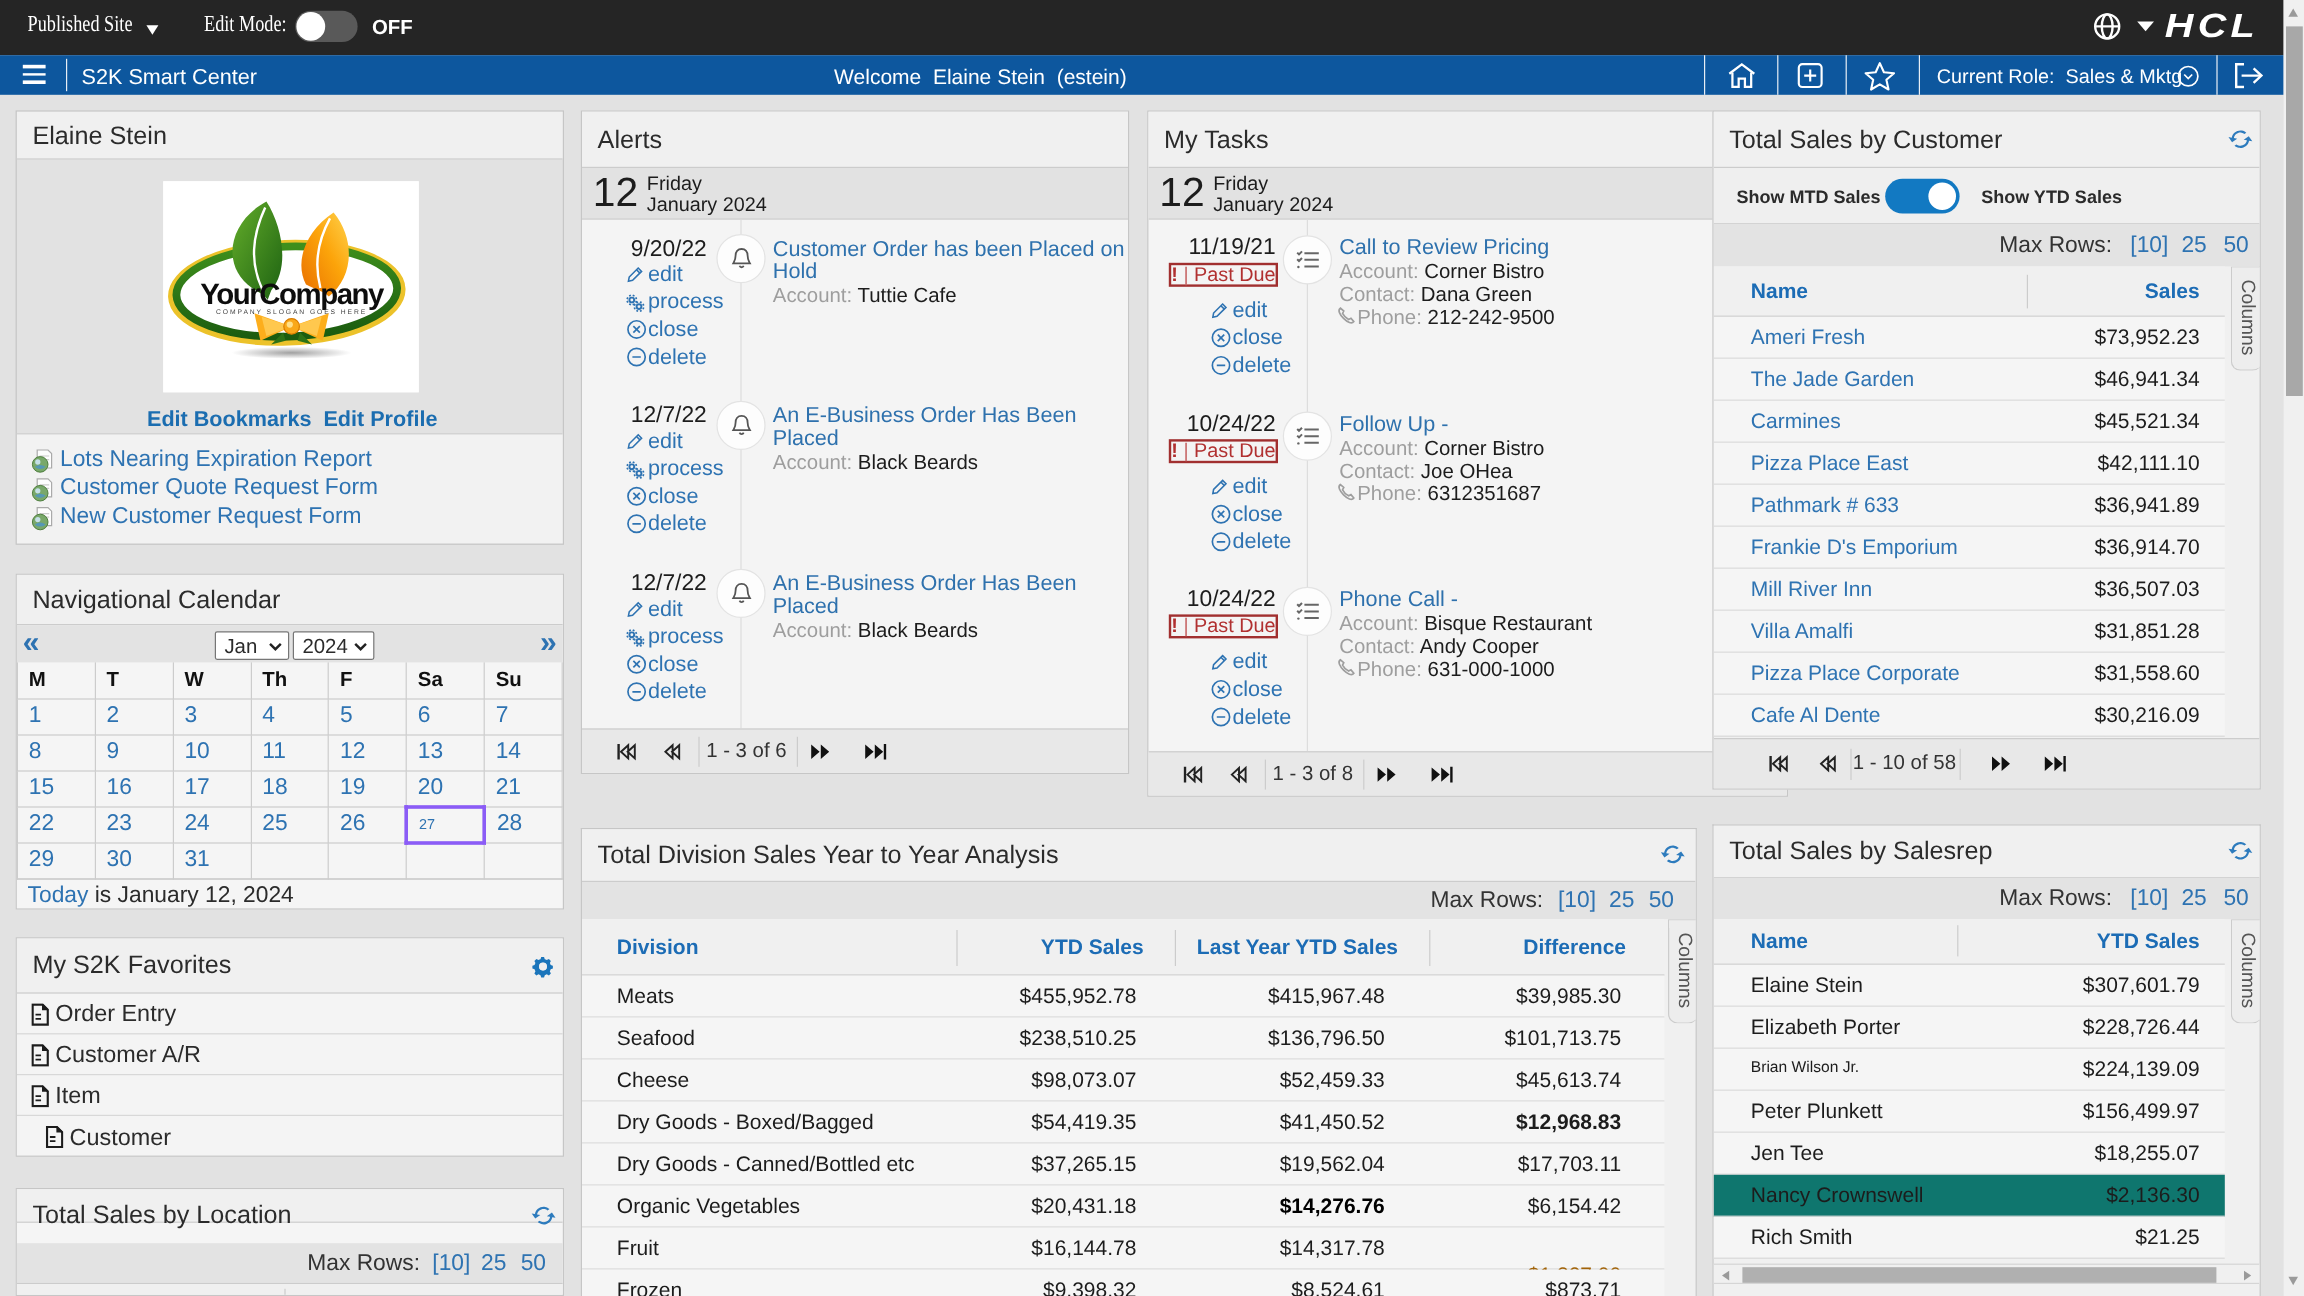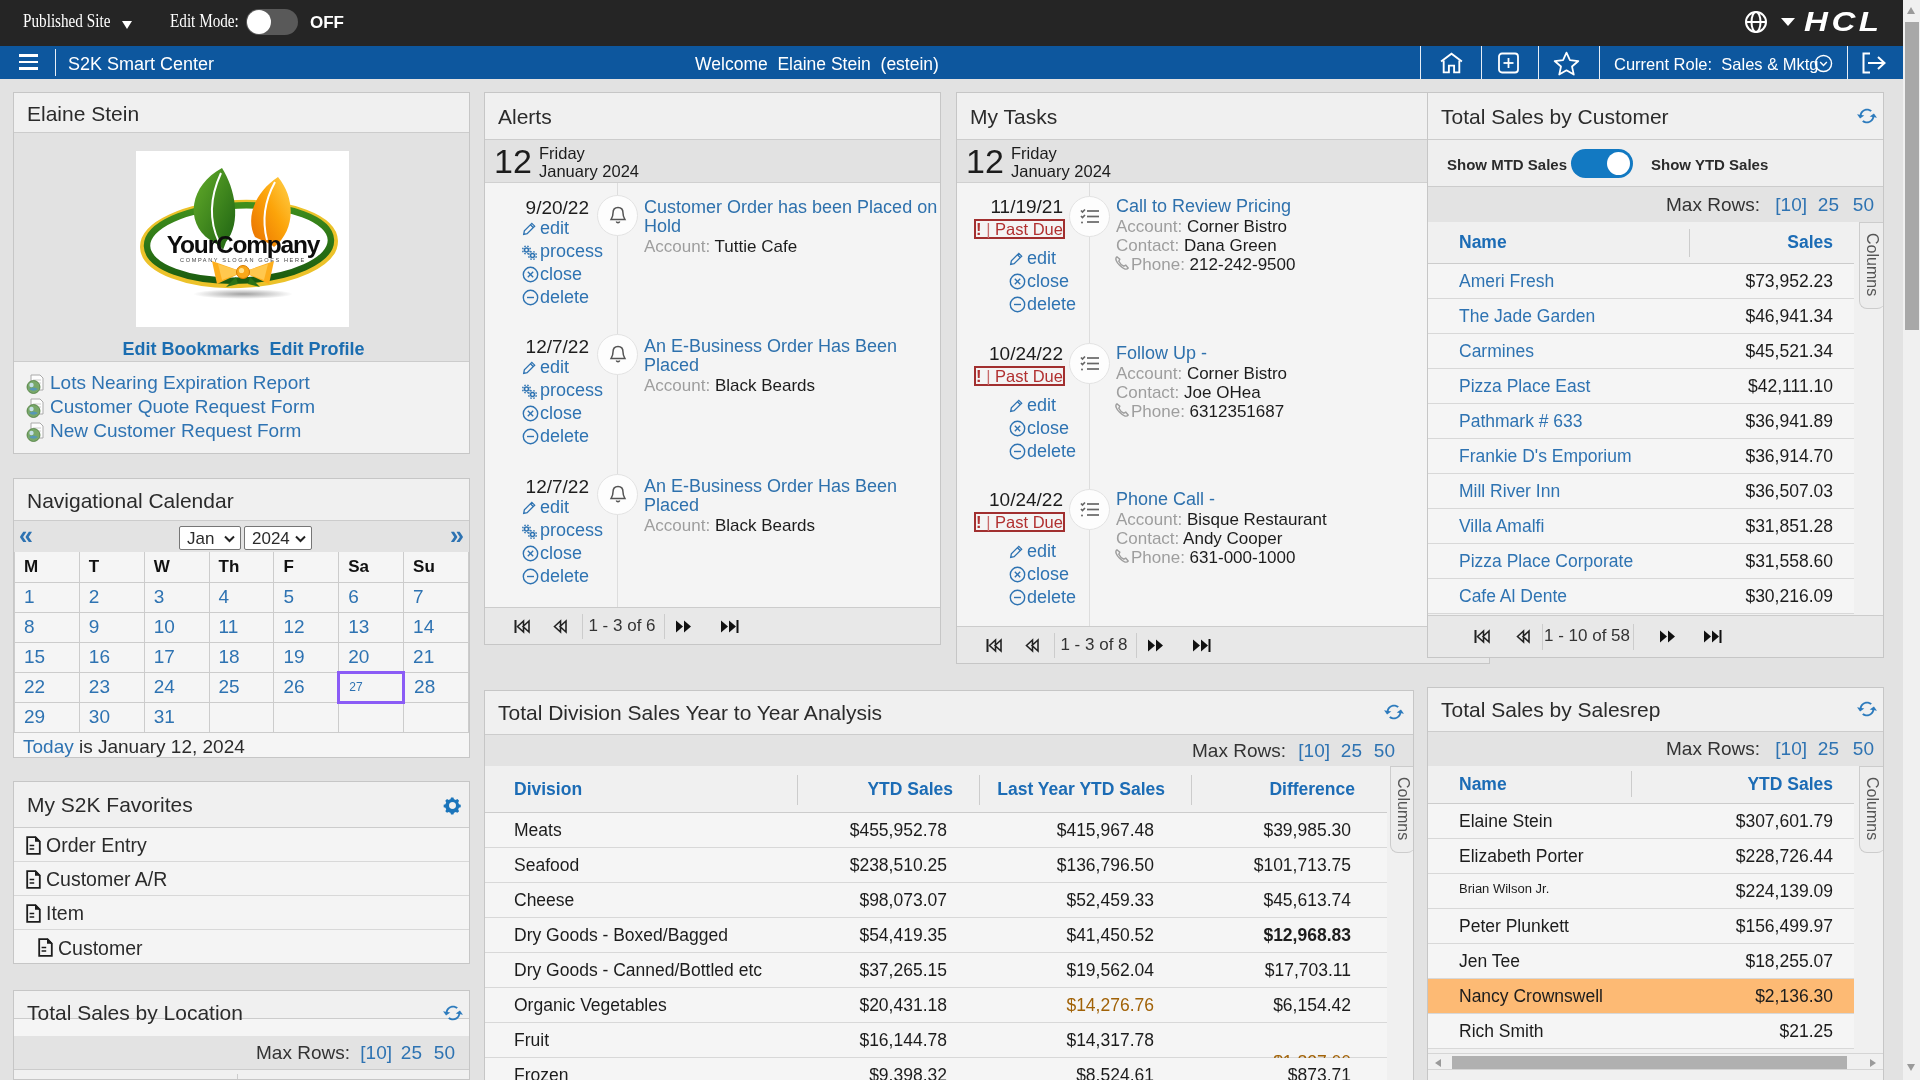--- a/index.html
+++ b/index.html
@@ -909,21 +909,21 @@
     </div>
       <div class="abs" style="left:0; top:262px; width:902px; height:35px; background:#f5f5f5; border-bottom:1px solid #d8d8d8;">
       <span class="abs" style="left:29px; top:7px; font-size:17.5px; color:#1c1c1c;">Dry Goods - Canned/Bottled etc</span>
       <span class="abs" style="right:440px; top:7px; font-size:17.5px; color:#1c1c1c;">$37,265.15</span>
       <span class="abs" style="right:233px; top:7px; font-size:17.5px; color:#1c1c1c;">$19,562.04</span>
       <span class="abs" style="right:36px; top:7px; font-size:17.5px; color:#1c1c1c;">$17,703.11</span>
     </div>
       <div class="abs" style="left:0; top:297px; width:902px; height:35px; background:#f5f5f5; border-bottom:1px solid #d8d8d8;">
       <span class="abs" style="left:29px; top:7px; font-size:17.5px; color:#1c1c1c;">Organic Vegetables</span>
       <span class="abs" style="right:440px; top:7px; font-size:17.5px; color:#1c1c1c;">$20,431.18</span>
-      <span class="abs" style="right:233px; top:7px; font-size:17.5px; color:#a16207;">$14,276.76</span>
+      <span class="abs" style="right:233px; top:7px; font-size:17.5px; color:#000000;font-weight:bold;">$14,276.76</span>
       <span class="abs" style="right:36px; top:7px; font-size:17.5px; color:#1c1c1c;">$6,154.42</span>
     </div>
       <div class="abs" style="left:0; top:332px; width:902px; height:35px; background:#f5f5f5; border-bottom:1px solid #d8d8d8;">
       <span class="abs" style="left:29px; top:7px; font-size:17.5px; color:#1c1c1c;">Fruit</span>
       <span class="abs" style="right:440px; top:7px; font-size:17.5px; color:#1c1c1c;">$16,144.78</span>
       <span class="abs" style="right:233px; top:7px; font-size:17.5px; color:#1c1c1c;">$14,317.78</span>
       <span class="abs" style="right:36px; top:7px; font-size:17.5px; color:#a16207;margin-top:22px;">$1,827.00</span>
     </div>
       <div class="abs" style="left:0; top:367px; width:902px; height:35px; background:#f5f5f5; border-bottom:1px solid #d8d8d8;">
       <span class="abs" style="left:29px; top:7px; font-size:17.5px; color:#1c1c1c;">Frozen</span>
@@ -973,21 +973,21 @@
       <span class="abs" style="right:21px; top:7px; font-size:17.5px; color:#1c1c1c;">$224,139.09</span>
     </div>
       <div class="abs" style="left:0; top:221px; width:426px; height:35px; background:#f5f5f5; border-bottom:1px solid #d8d8d8;">
       <span class="abs" style="left:31px; top:7px; font-size:17.5px; color:#1c1c1c;">Peter Plunkett</span>
       <span class="abs" style="right:21px; top:7px; font-size:17.5px; color:#1c1c1c;">$156,499.97</span>
     </div>
       <div class="abs" style="left:0; top:256px; width:426px; height:35px; background:#f5f5f5; border-bottom:1px solid #d8d8d8;">
       <span class="abs" style="left:31px; top:7px; font-size:17.5px; color:#1c1c1c;">Jen Tee</span>
       <span class="abs" style="right:21px; top:7px; font-size:17.5px; color:#1c1c1c;">$18,255.07</span>
     </div>
-      <div class="abs" style="left:0; top:291px; width:426px; height:35px; background:#fdba74; border-bottom:1px solid #d8d8d8;">
+      <div class="abs" style="left:0; top:291px; width:426px; height:35px; background:#0f766e; border-bottom:1px solid #d8d8d8;">
       <span class="abs" style="left:31px; top:7px; font-size:17.5px; color:#1c1c1c;">Nancy Crownswell</span>
       <span class="abs" style="right:21px; top:7px; font-size:17.5px; color:#1c1c1c;">$2,136.30</span>
     </div>
       <div class="abs" style="left:0; top:326px; width:426px; height:35px; background:#f5f5f5; border-bottom:1px solid #d8d8d8;">
       <span class="abs" style="left:31px; top:7px; font-size:17.5px; color:#1c1c1c;">Rich Smith</span>
       <span class="abs" style="right:21px; top:7px; font-size:17.5px; color:#1c1c1c;">$21.25</span>
     </div>
     </div>
   <div class="abs" style="left:431px; top:78px; width:26px; height:87px; background:#ededed; border:1px solid #ccc; border-right:none; border-radius:0 0 8px 8px;">
     <span style="position:absolute; left:3px; top:10px; font-size:16px; color:#555; writing-mode:vertical-rl;">Columns</span>

